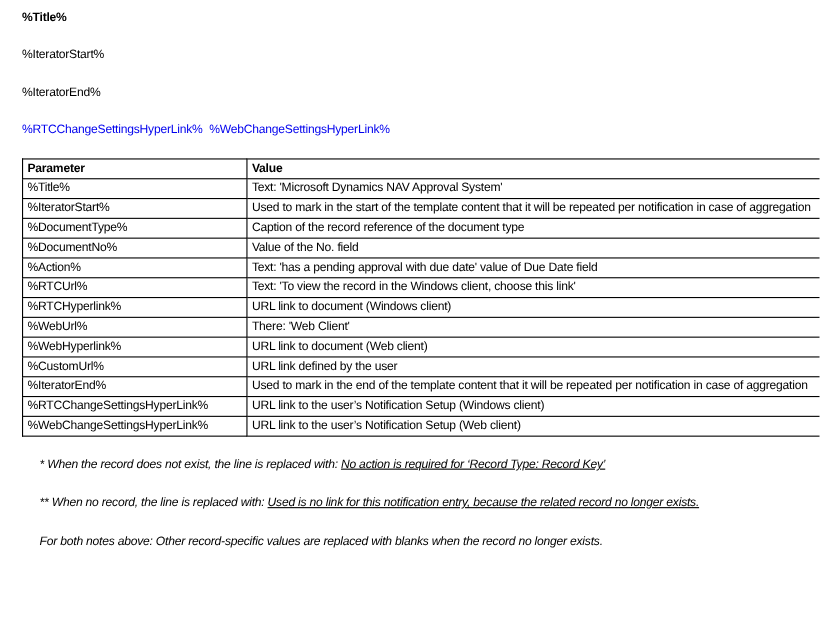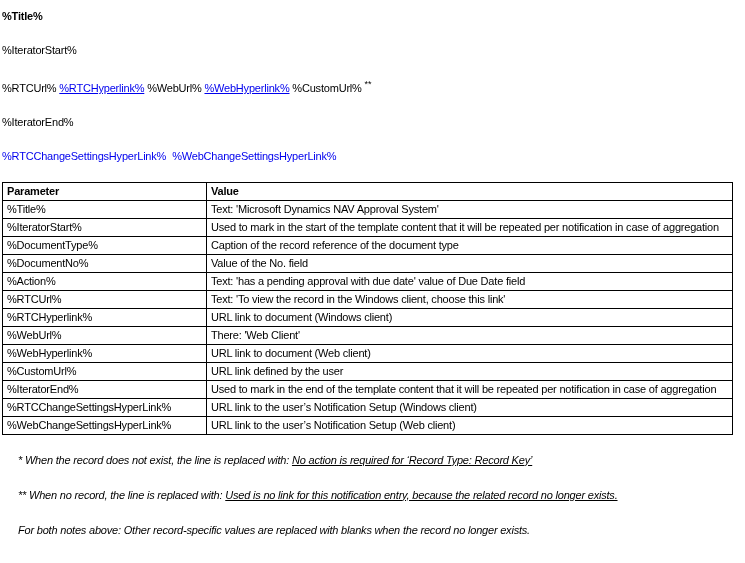--- a/index.html
+++ b/index.html
@@ -2,21 +2,21 @@
 <html style="--link-blue: #0000EE;"><head>
 <meta charset="utf-8">
 <style>
   html, body { margin: 0; padding: 0; }
   body {
     width: 745px; height: 563px; overflow: hidden;
     background: #ffffff; color: #000000;
     font-family: "Liberation Sans", sans-serif;
     font-size: 11px; letter-spacing: -0.2px;
   }
-  .page { padding: 8px 6px 0 2px; }
+  .page { padding: 8px 6px 0 20px; }
   .para { margin: 0 0 18px 0; line-height: 16px; }
   .bold { font-weight: bold; }
   .blue-text { color: var(--link-blue, #0000EE); }
   .link {
     color: var(--link-blue, #0000EE);
     text-decoration: underline; cursor: pointer;
   }
   .sup { vertical-align: super; font-size: 9px; letter-spacing: 0; }
   .gap-left { margin-left: 6px; }
   table.params {
@@ -39,28 +39,20 @@
 </head>
 <body>
 
 <div class="page">
 
   <p class="para bold">%Title%</p>
 
   <p class="para">%IteratorStart%</p>
 
 
-  <p class="para">
-    <span>%RTCUrl%</span>
-    <a class="link">%RTCHyperlink%</a>
-    <span>%WebUrl%</span>
-    <a class="link">%WebHyperlink%</a>
-    <span>%CustomUrl%</span>
-    <span class="sup">**</span>
-  </p>
 
   <p class="para">%IteratorEnd%</p>
 
   <p class="para blue-text"><span>%RTCChangeSettingsHyperLink%</span><span class="gap-left">%WebChangeSettingsHyperLink%</span></p>
 
   <table class="params">
     <thead>
       <tr>
         <th class="col-param">Parameter</th>
         <th>Value</th>

